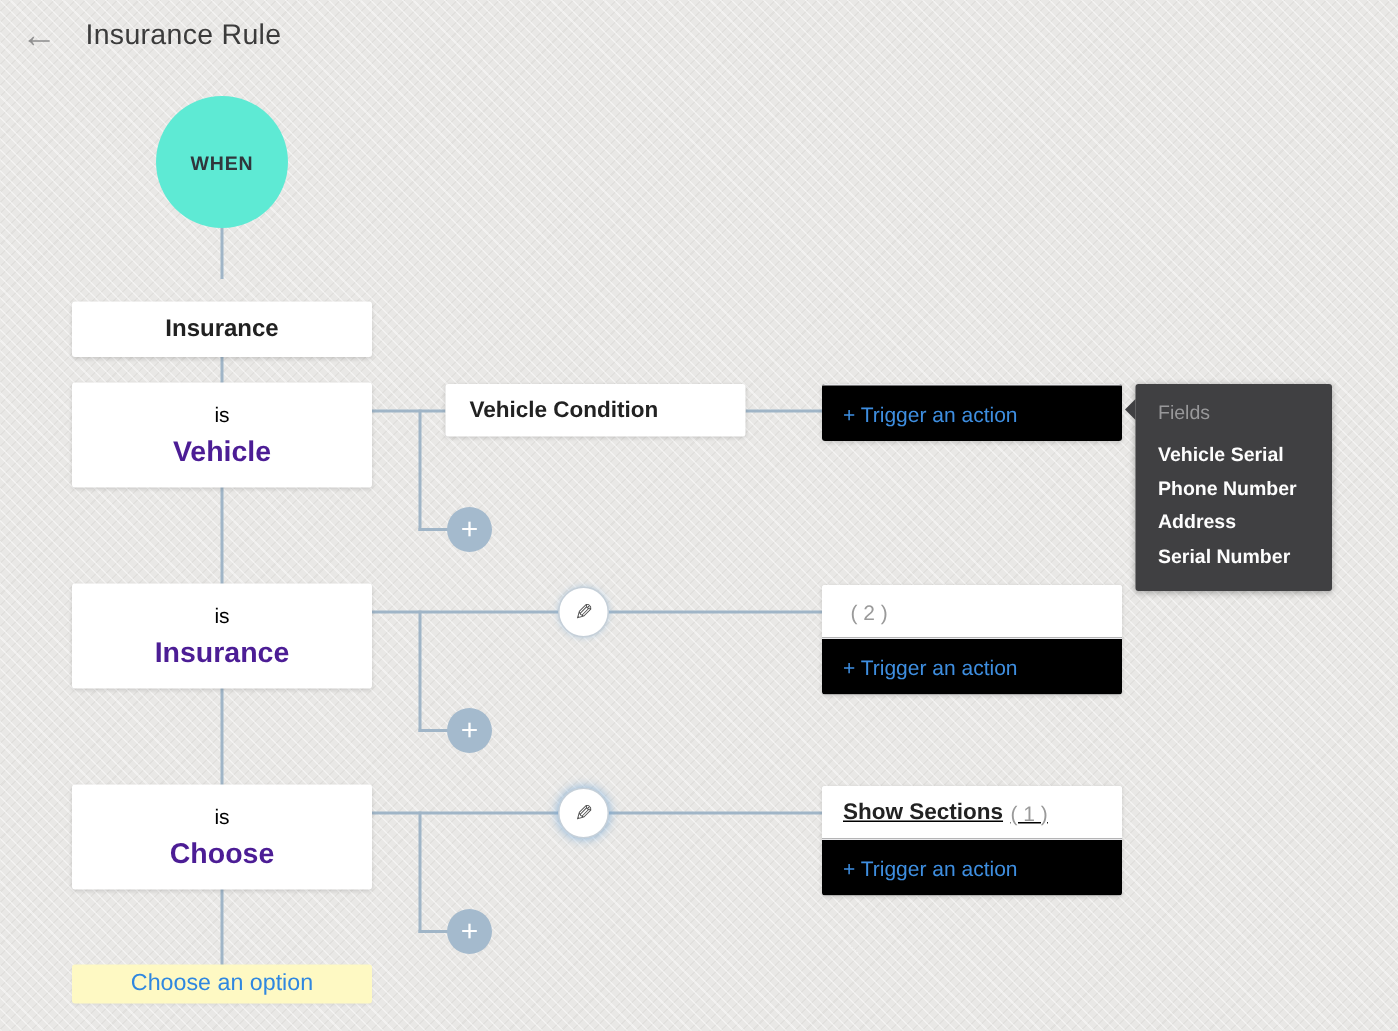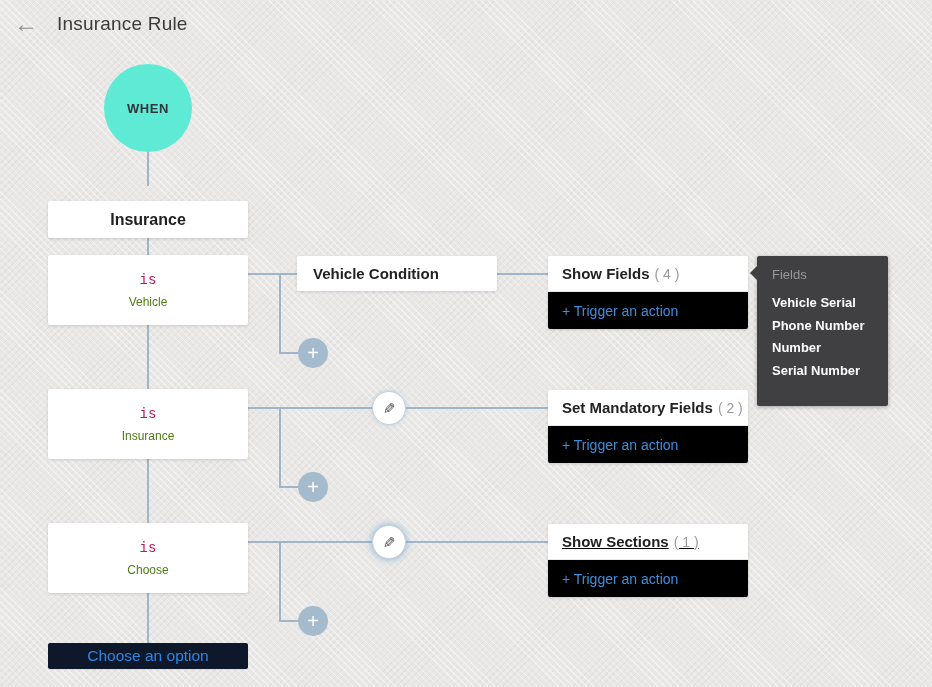--- a/index.html
+++ b/index.html
@@ -30,22 +30,22 @@
     background:#5eead4;display:flex;align-items:center;justify-content:center;
     font-size:13px;font-weight:bold;color:#30363c;letter-spacing:.6px;cursor:pointer;
   }
   .card{
     position:absolute;background:#fff;border-radius:2px;
     box-shadow:0 1px 3px rgba(0,0,0,.14);
   }
   .field-box{left:48px;width:200px;height:37px;display:flex;align-items:center;justify-content:center;
     font-size:16px;font-weight:bold;color:#212121;cursor:pointer;}
   .cond-box{left:48px;width:200px;height:70px;display:flex;flex-direction:column;align-items:center;justify-content:center;gap:9px;cursor:pointer;}
-  .cond-op{font-size:14px;color:#be185d;line-height:1;font-family:Liberation Mono, monospace;}
-  .cond-val{font-size:12px;font-weight:normal;color:#4d7c0f;line-height:1;}
+  .cond-op{font-size:14px;color:#000000;line-height:1;}
+  .cond-val{font-size:19px;font-weight:bold;color:#4c1d95;line-height:1;}
 
   .action-single{left:297px;top:256px;width:200px;height:35px;display:flex;align-items:center;
     padding-left:16px;box-sizing:border-box;font-size:15px;font-weight:bold;color:#222;cursor:pointer;}
 
   .action-card{left:548px;width:200px;overflow:hidden;}
   .action-title{height:35px;display:flex;align-items:center;padding:0 14px;box-sizing:border-box;
     font-size:15px;font-weight:bold;color:#222;background:#fff;cursor:pointer;white-space:nowrap;}
   .action-title .count{font-weight:normal;color:#9a9a9a;font-size:14px;margin-left:5px;}
   .trigger-row{height:38px;display:flex;align-items:center;padding:0 14px;box-sizing:border-box;
     background:#000000;border-top:1px solid #e9e9ec;font-size:14px;color:#3e8ee0;cursor:pointer;white-space:nowrap;}
@@ -57,28 +57,28 @@
   .edit-btn{
     position:absolute;width:34px;height:34px;border-radius:50%;background:#fff;
     border:1px solid #c6d0d9;box-sizing:border-box;display:flex;align-items:center;justify-content:center;
     cursor:pointer;box-shadow:0 0 4px rgba(140,180,215,.55);
   }
   .edit-btn.glow{box-shadow:0 0 7px rgba(120,170,215,.95);}
   .pencil-glyph{font-size:15px;color:#4a4a4a;transform:scaleX(-1);display:inline-block;line-height:1;}
 
   .choose-bar{
     position:absolute;left:48px;top:643px;width:200px;height:26px;border-radius:2px;
-    background:#0f172a;display:flex;align-items:center;justify-content:center;
+    background:#fef9c3;display:flex;align-items:center;justify-content:center;
     font-size:15.5px;color:#2f87e0;cursor:pointer;box-shadow:0 1px 2px rgba(0,0,0,.06);
   }
 
   
   .tooltip{
     position:absolute;left:757px;top:256px;width:131px;box-sizing:border-box;
-    background:#404042;border-radius:2px;padding:10px 15px 24px;
+    background:#404042;border-radius:2px;padding:10px 15px 12px;
     box-shadow:0 1px 4px rgba(0,0,0,.3);
   }
   .tooltip-arrow{
     position:absolute;left:-7px;top:10px;width:0;height:0;
     border-top:7px solid transparent;border-bottom:7px solid transparent;border-right:7px solid #404042;
   }
   .tooltip-title{font-size:13px;color:#98989a;margin-bottom:8px;line-height:18px;}
   .tooltip-item{font-size:13px;font-weight:bold;color:#fdfdfd;line-height:22.6px;white-space:nowrap;}
 </style>
 </head>
@@ -125,30 +125,25 @@
   </div>
 
   <div class="card cond-box" style="top:523px;">
     <span class="cond-op">is</span>
     <span class="cond-val">Choose</span>
   </div>
 
   <div class="card action-single">Vehicle Condition</div>
 
   <div class="card action-card" style="top:256px;">
-    <div class="action-title">
-      <span>Show Fields</span>
-      <span class="count">( 4 )</span>
-    </div>
     <div class="trigger-row">+ Trigger an action</div>
   </div>
 
   <div class="card action-card" style="top:390px;">
     <div class="action-title">
-      <span>Set Mandatory Fields</span>
       <span class="count">( 2 )</span>
     </div>
     <div class="trigger-row">+ Trigger an action</div>
   </div>
 
   <div class="card action-card" style="top:524px;text-decoration:underline;">
     <div class="action-title">
       <span>Show Sections</span>
       <span class="count">( 1 )</span>
     </div>
@@ -166,17 +161,17 @@
   <button class="plus-btn" style="left:298px;top:472px;">+</button>
   <button class="plus-btn" style="left:298px;top:606px;">+</button>
 
   <div class="choose-bar">Choose an option</div>
 
   <div class="tooltip">
     <div class="tooltip-arrow"></div>
     <div class="tooltip-title">Fields</div>
     <div class="tooltip-item">Vehicle Serial</div>
     <div class="tooltip-item">Phone Number</div>
-    <div class="tooltip-item">Number</div>
+    <div class="tooltip-item">Address</div>
     <div class="tooltip-item">Serial Number</div>
   </div>
 
 </div>
 
 </body></html>

